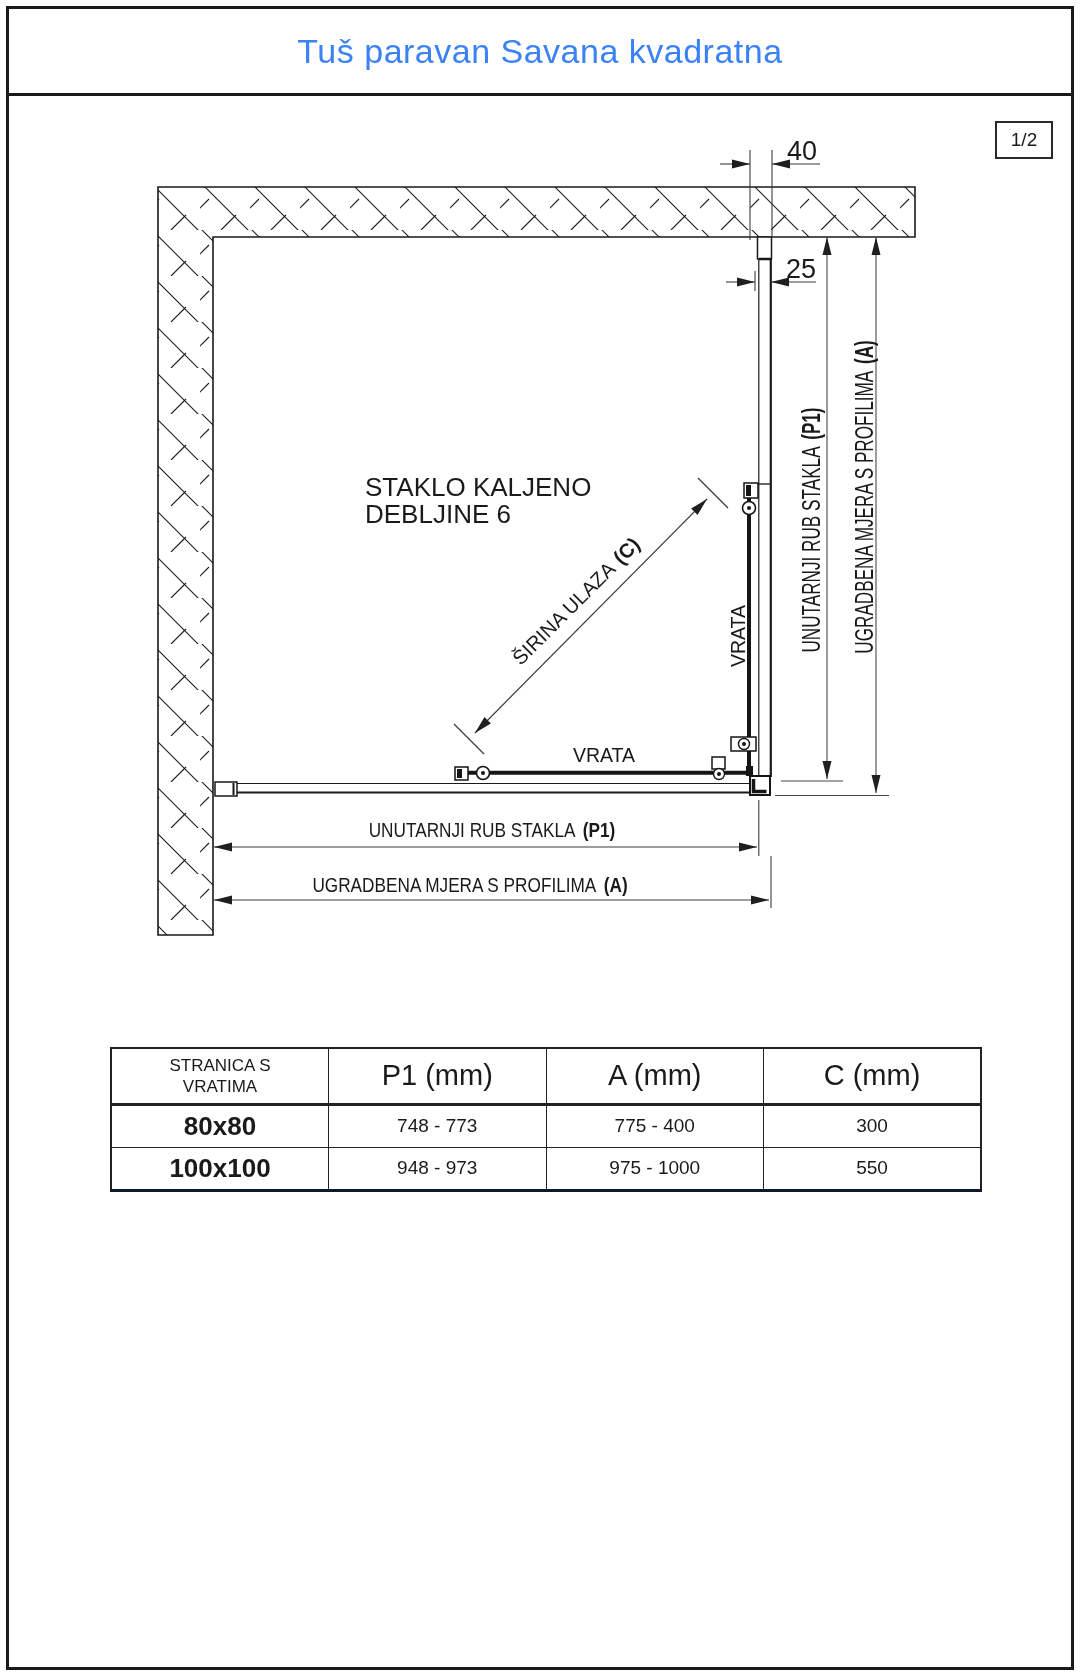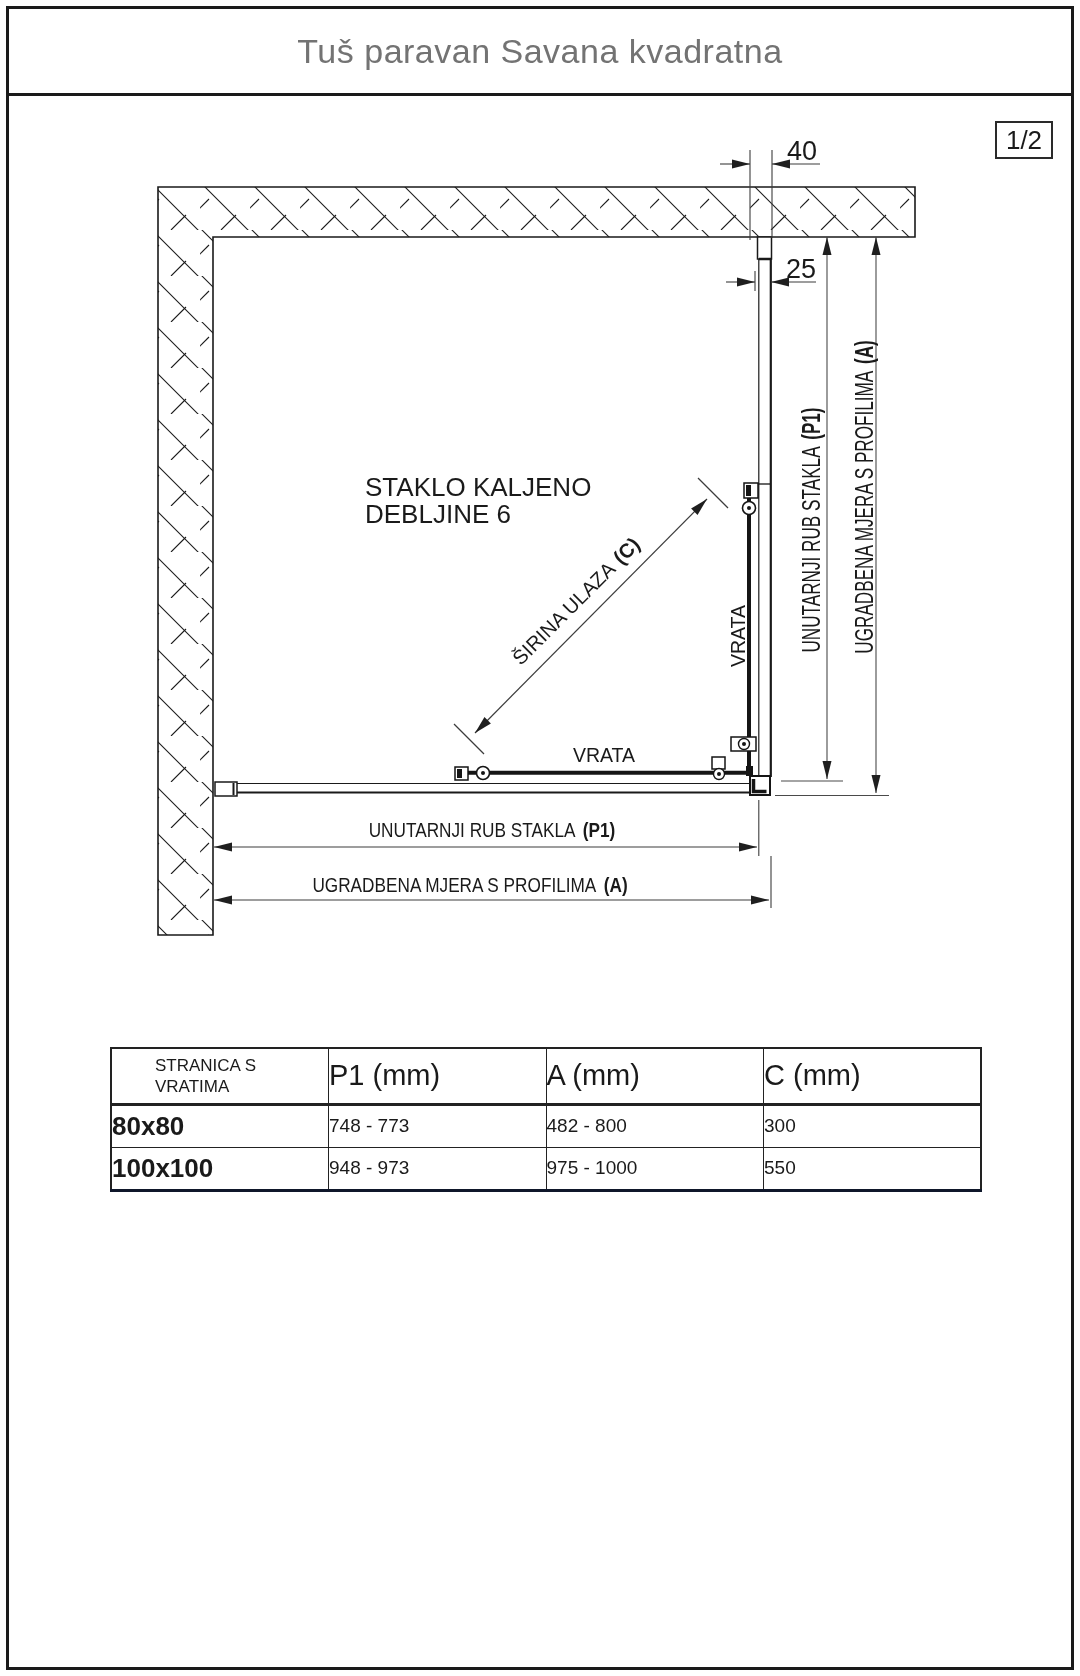--- a/index.html
+++ b/index.html
@@ -3,31 +3,31 @@
 <meta charset="utf-8">
 <style>
   html,body{margin:0;padding:0;background:#fff;}
   .page{position:relative;width:1080px;height:1676px;background:#fff;
         font-family:"Liberation Sans",sans-serif;color:#1a1a1a;overflow:hidden;}
   .page-border{position:absolute;left:6px;top:6px;right:6px;bottom:6px;
         border:3px solid #1a1a1a;box-sizing:border-box;pointer-events:none;}
   .titlebar{position:absolute;left:6px;top:6px;right:6px;height:90px;
         border:3px solid #1a1a1a;box-sizing:border-box;display:flex;}
   .title-cell{flex:1;display:flex;align-items:center;justify-content:center;}
-  .doc-title{font-size:34px;letter-spacing:.5px;color:#737373;}
+  .doc-title{font-size:34px;letter-spacing:.5px;color:#3b82f6;}
   .logo-cell{width:186px;border-left:3px solid #1a1a1a;box-sizing:border-box;
         display:flex;align-items:center;justify-content:center;}
   .pagenum{position:absolute;left:995px;top:121px;width:58px;height:38px;
         border:2.5px solid #2a2a2a;box-sizing:border-box;display:flex;
-        align-items:center;justify-content:center;font-size:26px;}
+        align-items:center;justify-content:center;font-size:19px;}
   svg.drawing{position:absolute;left:0;top:0;}
   
   .spec-table{position:absolute;left:110px;top:1047px;width:872px;
         border-collapse:collapse;table-layout:fixed;}
-  .spec-table td,.spec-table th{border:1.5px solid #222;text-align:left;
+  .spec-table td,.spec-table th{border:1.5px solid #222;text-align:center;
         vertical-align:middle;padding:0;font-weight:normal;}
   .spec-table tr.hdr{height:56px;}
   .spec-table tr.datarow{height:43px;}
   .spec-table tr.hdr th{font-size:29px;}
   .spec-table tr.hdr th.sizehead{font-size:17px;line-height:1.25;}
   .spec-table tr.hdr th.sizehead span{display:block;max-width:130px;margin:0 auto;}
   .spec-table td.sizecell{font-weight:bold;font-size:26px;}
   .spec-table td.val{font-size:19px;}
   .spec-table{border:2px solid #222;}
   .spec-table tr.hdr th{border-bottom:3px solid #222;}
@@ -182,21 +182,21 @@
       <th class="sizehead">
             <span>STRANICA S VRATIMA</span>
           </th>
       <th>P1 (mm)</th>
       <th>A (mm)</th>
       <th>C (mm)</th>
     </tr>
     <tr class="datarow">
       <td class="sizecell">80x80</td>
       <td class="val">748 - 773</td>
-      <td class="val">482 - 800</td>
+      <td class="val">775 - 400</td>
       <td class="val">300</td>
     </tr>
     <tr class="datarow last">
       <td class="sizecell">100x100</td>
       <td class="val">948 - 973</td>
       <td class="val">975 - 1000</td>
       <td class="val">550</td>
     </tr>
   </tbody>
     </table>

